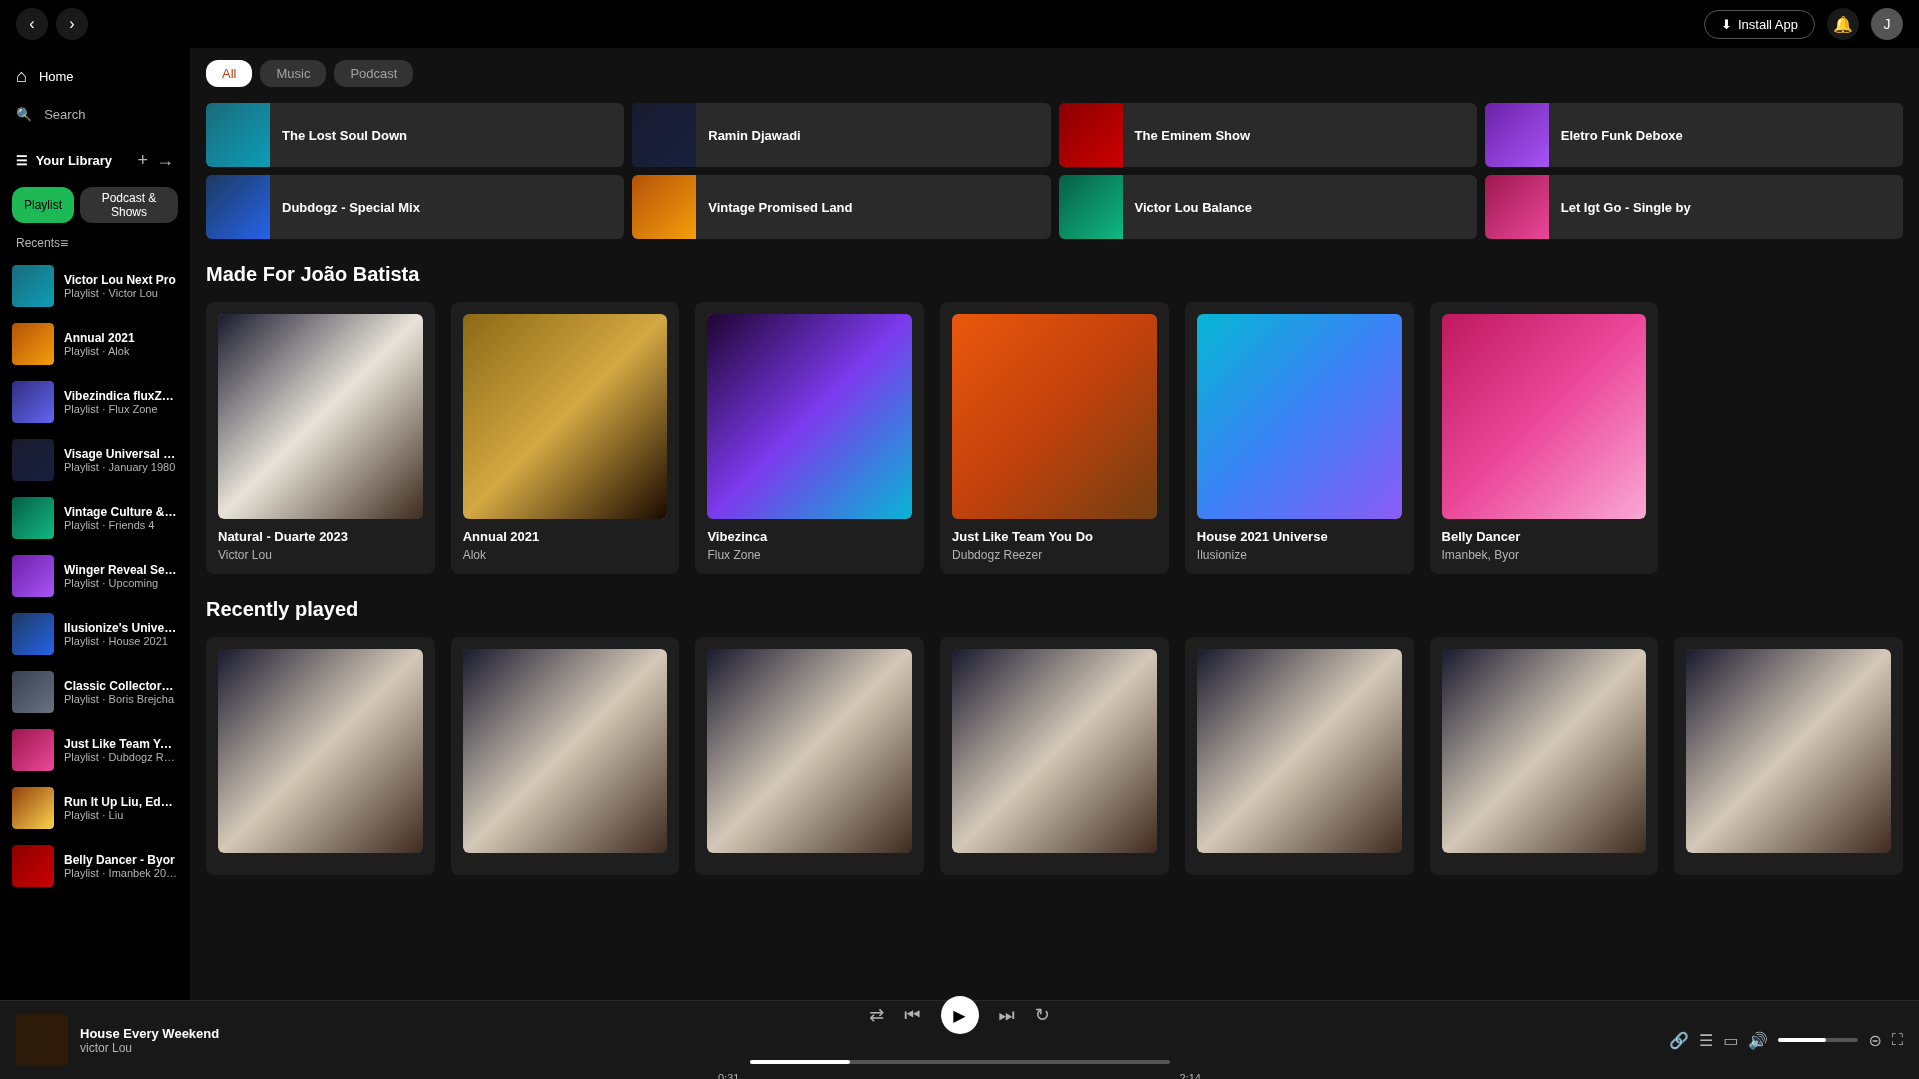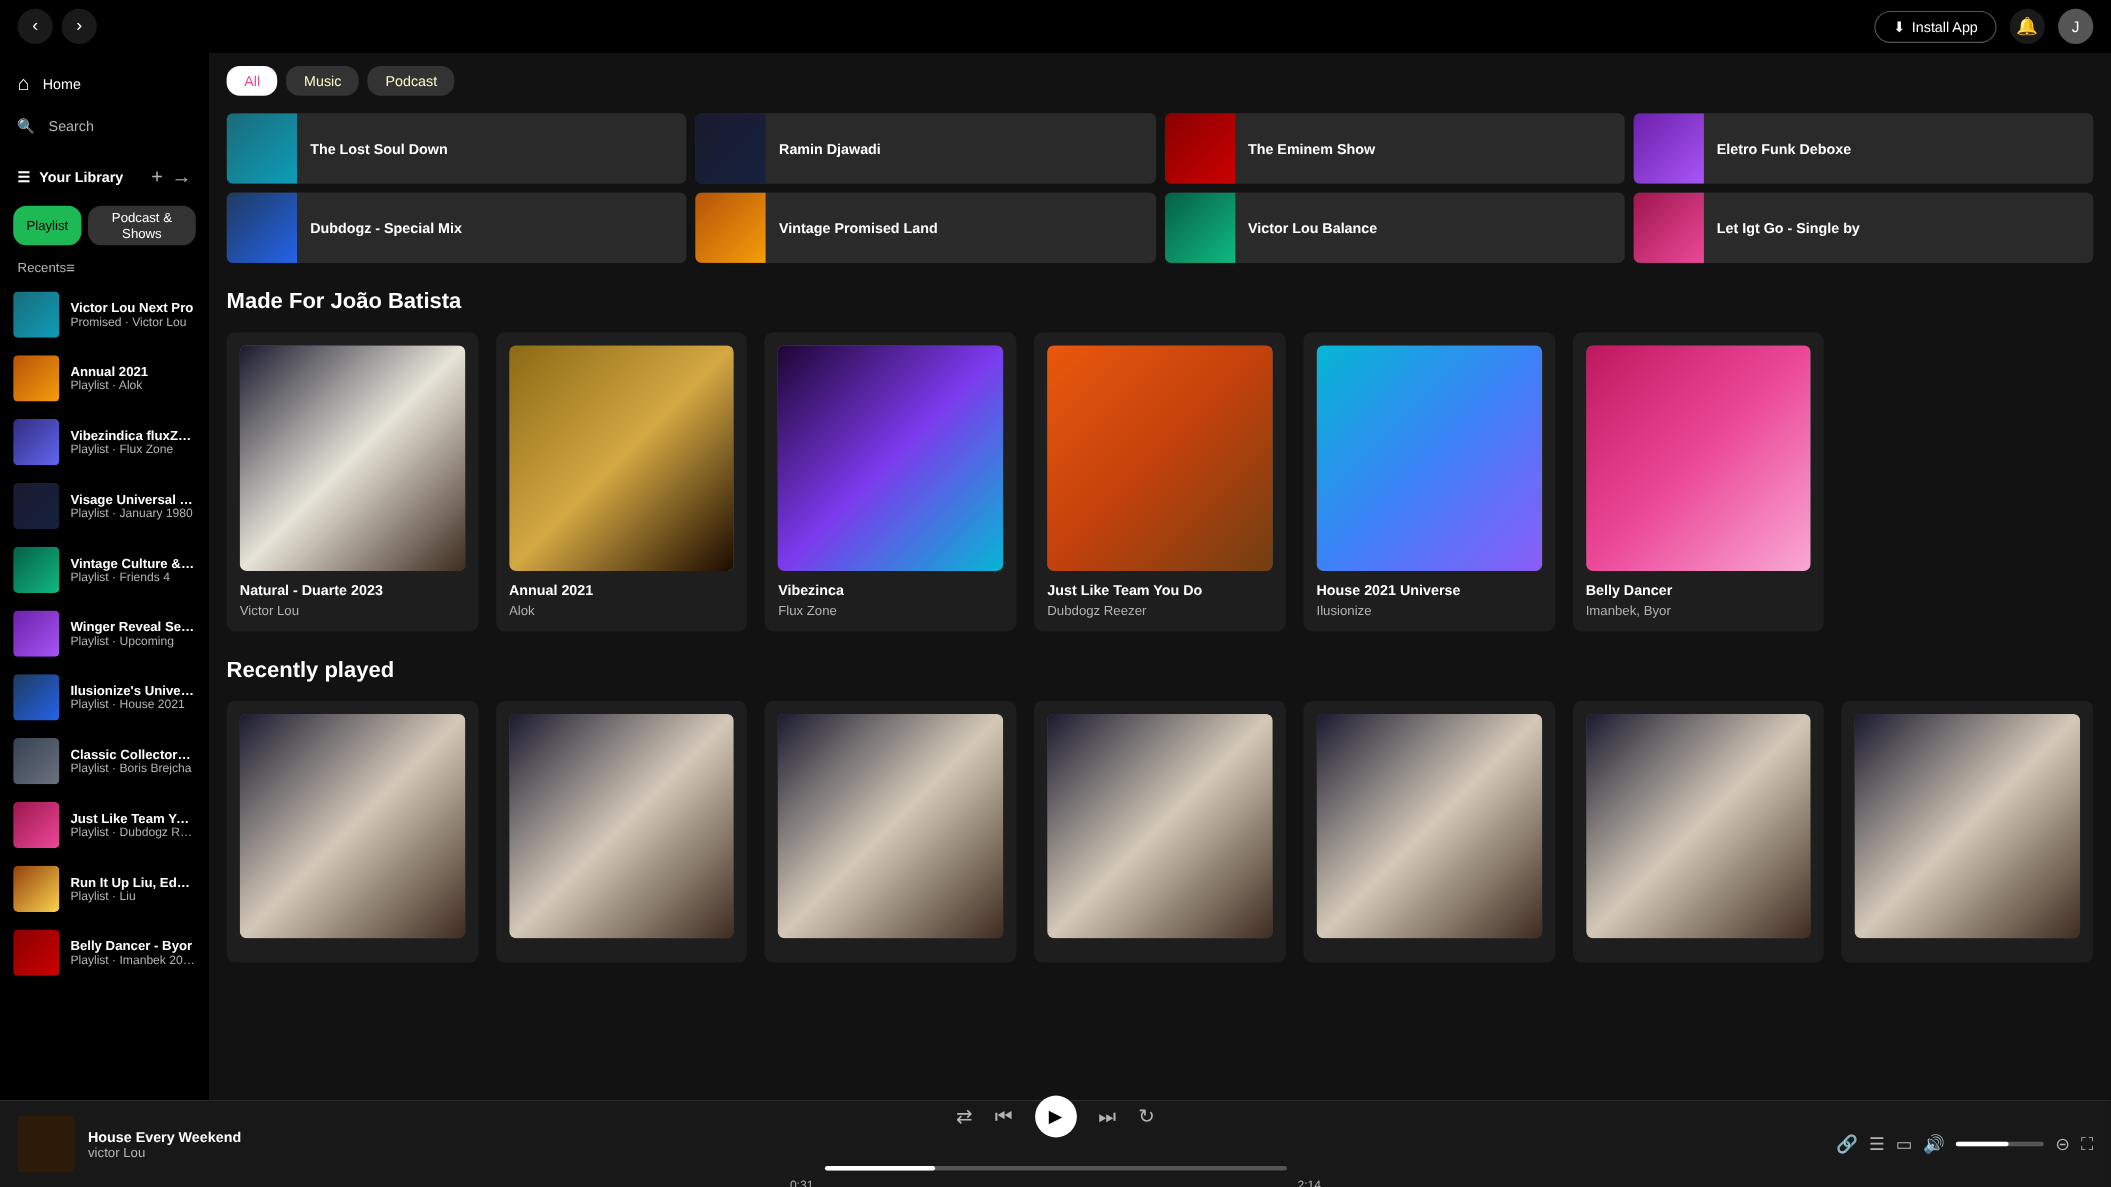--- a/index.html
+++ b/index.html
@@ -196,26 +196,26 @@
       padding: 12px 16px 8px;
       position: sticky;
       top: 0;
       background: #121212;
       z-index: 10;
     }
     .content-filter-tab {
       background: #333;
       border: none;
       border-radius: 12px;
-      color: #fef9c3;
+      color: #a3a3a3;
       padding: 6px 16px;
       font-size: 13px;
       cursor: pointer;
     }
-    .content-filter-tab.active { background: #fff; color: #ec4899; }
+    .content-filter-tab.active { background: #fff; color: #c2410c; }
 
     
     .featured-grid {
       display: grid;
       grid-template-columns: repeat(4, 1fr);
       gap: 8px;
       padding: 8px 16px;
     }
     .featured-card {
       background: #2a2a2a;
@@ -495,21 +495,21 @@
     </div>
 
     <div class="library-list">
 
     <div class="library-item">
     <div class="lib-thumb">
       <div class="thumb-teal" style="width:100%;height:100%;border-radius:4px;"></div>
     </div>
     <div class="lib-info">
       <div class="lib-title">Victor Lou Next Pro</div>
-      <div class="lib-subtitle">Promised · Victor Lou</div>
+      <div class="lib-subtitle">Playlist · Victor Lou</div>
     </div>
   </div>
         <div class="library-item">
     <div class="lib-thumb">
       <div class="thumb-orange" style="width:100%;height:100%;border-radius:4px;"></div>
     </div>
     <div class="lib-info">
       <div class="lib-title">Annual 2021</div>
       <div class="lib-subtitle">Playlist · Alok</div>
     </div>

